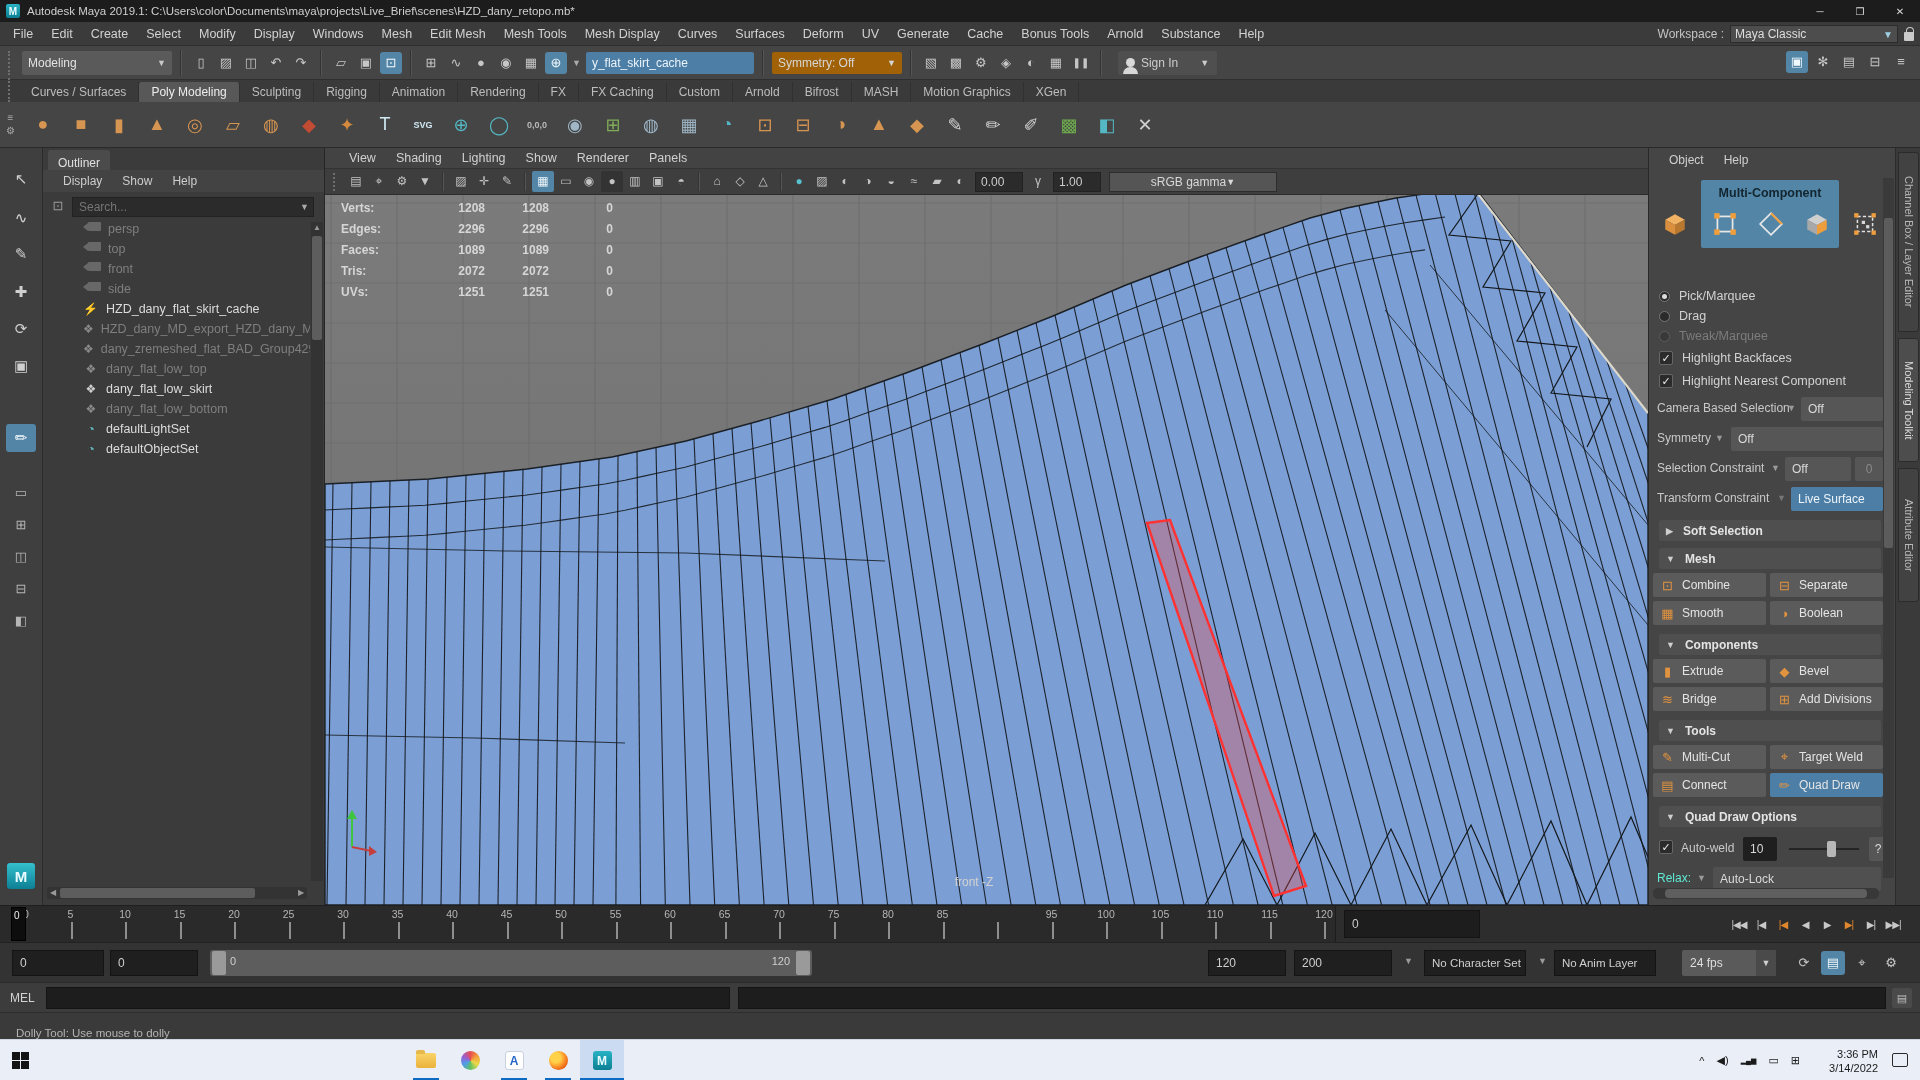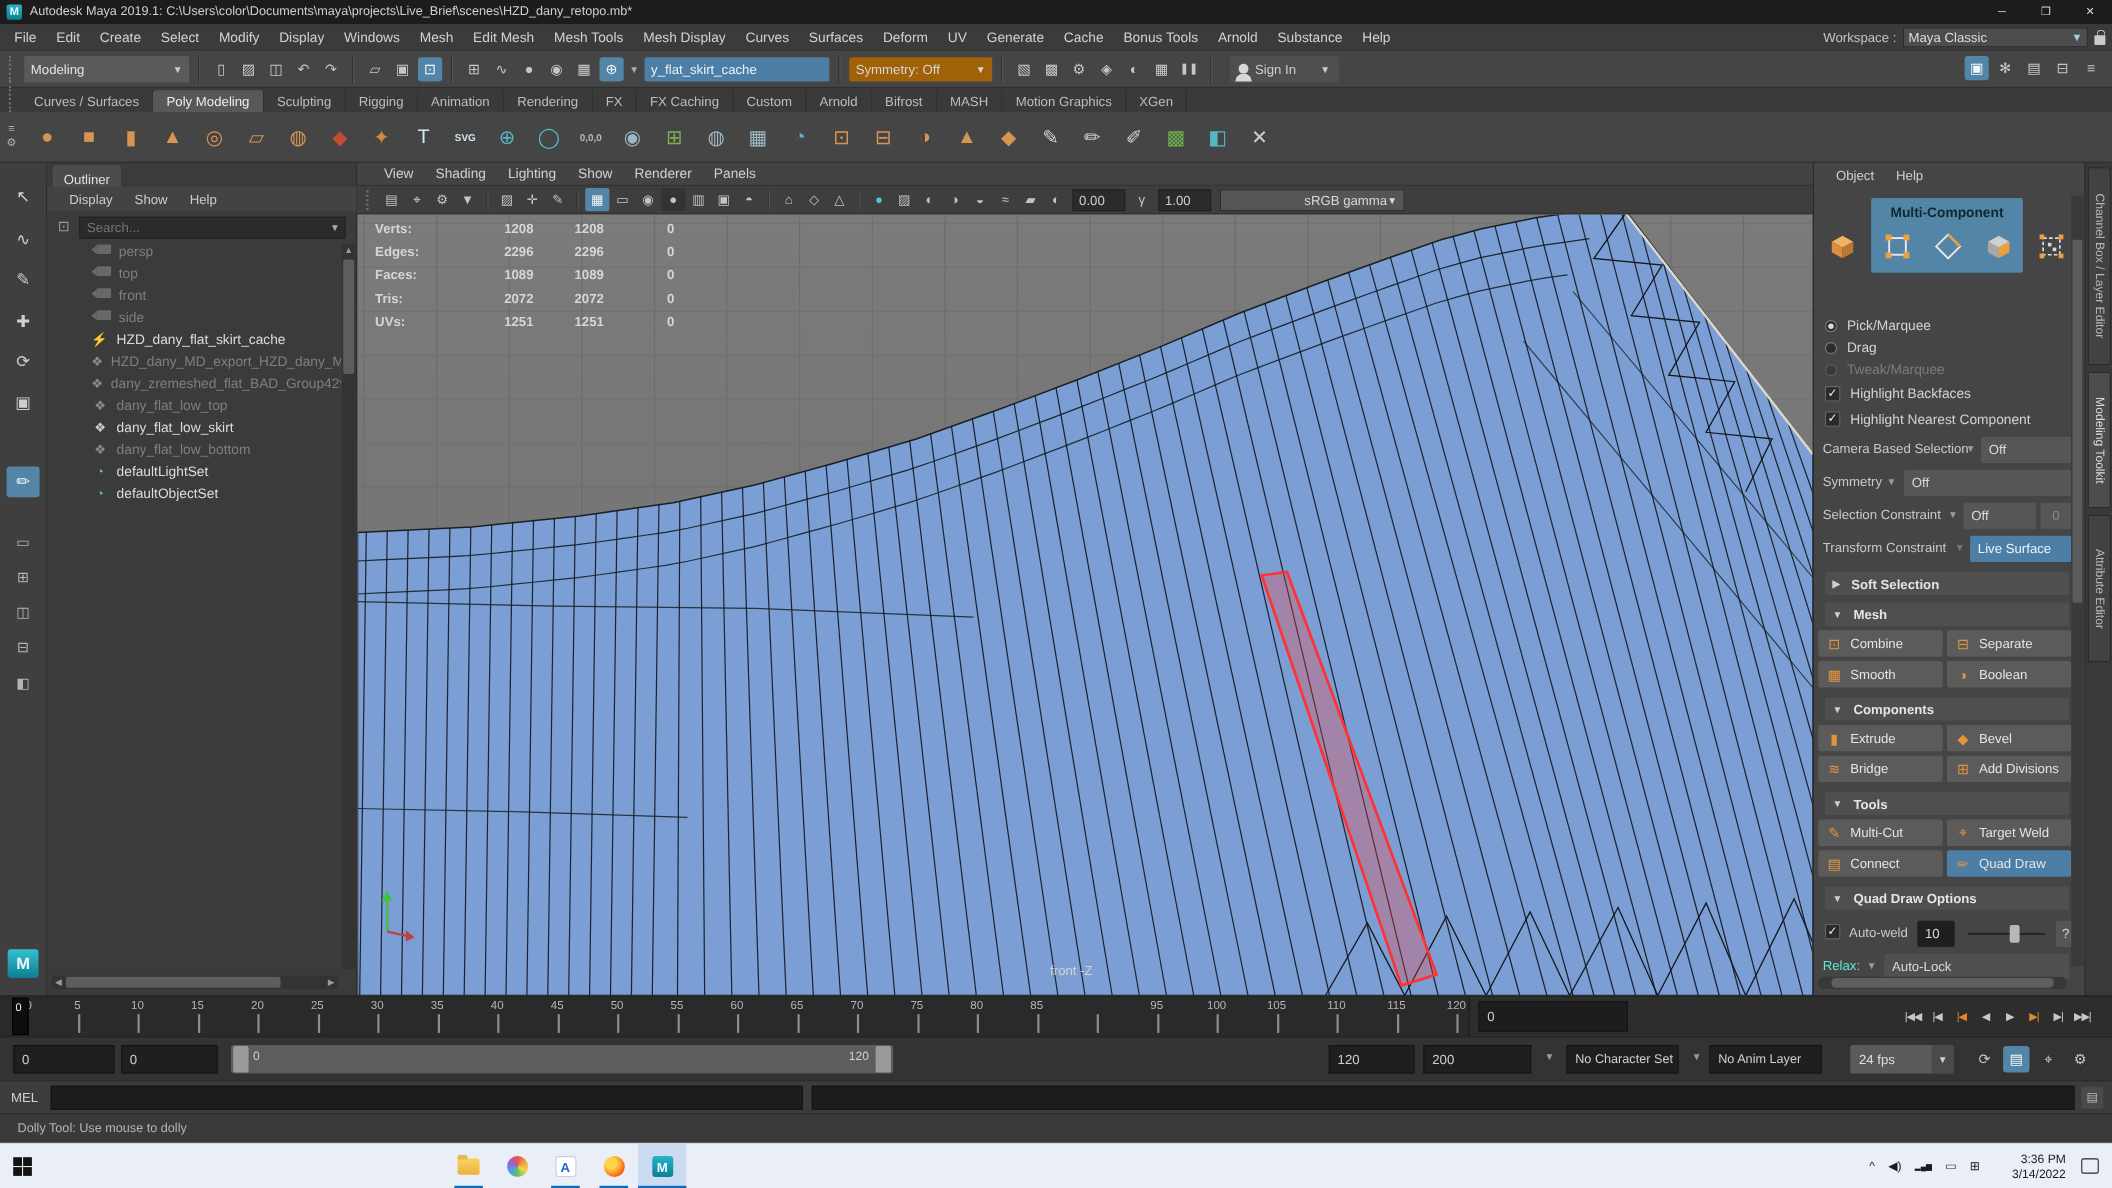--- a/index.html
+++ b/index.html
@@ -74,21 +74,21 @@
   
   #viewport{position:absolute;left:325px;top:148px;width:1323px;height:757px;background:#4a4a4a}
   #vmenu{position:absolute;left:0;top:0;width:100%;height:20px;background:#434343;display:flex;align-items:center;padding-left:14px}
   #vmenu span{padding:0 10px;color:#d0d0d0;font-size:12.5px}
   #vtool{position:absolute;left:0;top:20px;width:100%;height:27px;background:#3e3e3e;border-top:1px solid #333;border-bottom:1px solid #2c2c2c;display:flex;align-items:center;padding-left:4px;gap:1px}
   .vticon{width:22px;height:21px;line-height:21px;text-align:center;color:#c3c3c3;font-size:12px;border-radius:2px}
   .vticon.active{background:#5285a6;color:#eef6fa}
   .vticon.darkbg{background:#333}
   .vticon.teal{color:#58c0ce}
   .vfield{width:48px;height:20px;background:#2b2b2b;border:1px solid #222;color:#ccc;display:flex;align-items:center;padding:0 5px;margin:0 3px}
-  .vselect{width:168px;height:20px;background:#555;border:1px solid #2d2d2d;display:flex;align-items:center;justify-content:flex-end;padding:0 6px;color:#d8d8d8;margin-left:4px}
+  .vselect{width:168px;height:20px;background:#555;border:1px solid #2d2d2d;display:flex;align-items:center;justify-content:center;padding:0 6px;color:#d8d8d8;margin-left:4px}
   #vcontent{position:absolute;left:0;top:47px;width:1323px;height:710px;background:linear-gradient(#7b7b7b,#6e6e6e);overflow:hidden}
   #meshsvg{position:absolute;left:0;top:0}
   .hud{position:absolute;left:16px;top:2px}
   .hudrow{display:grid;grid-template-columns:86px 58px 64px 64px;height:21px;align-items:center;font-weight:bold;color:#d6d6d6;font-size:12px}
   .hudrow span:nth-child(n+2){text-align:right}
   #vlabel{position:absolute;left:584px;bottom:16px;width:130px;text-align:center;color:#d2d2d2;font-size:12px}
   
   #toolkit{position:absolute;left:1648px;top:148px;width:247px;height:757px;background:#454545;border-left:1px solid #292929}
   .tk-menus{position:absolute;left:0;top:0;width:100%;height:24px;display:flex;align-items:center;padding-left:10px}
   .tk-menus span{padding:0 10px;color:#d0d0d0}
@@ -142,21 +142,21 @@
   #rr-fps{position:absolute;left:1682px;top:7px;width:94px;height:26px;background:#5a5a5a;border-radius:2px;color:#dfdfdf;display:flex;align-items:center;justify-content:space-between;padding:0 0 0 8px}
   #rr-fps .dd{width:20px;height:26px;background:#4a4a4a;border-radius:0 2px 2px 0;display:flex;align-items:center;justify-content:center;font-size:9px;color:#cfcfcf}
   #rr-icons{position:absolute;left:1792px;top:8px;display:flex;gap:5px}
   .rricn{width:24px;height:24px;line-height:24px;text-align:center;color:#c6c6c6;font-size:13px;border-radius:3px}
   .rricn.active{background:#5285a6;color:#eef6fa}
   
   #melrow{position:absolute;left:0;top:982px;width:1920px;height:30px;background:#3c3c3c;border-top:1px solid #2a2a2a}
   #mel-label{position:absolute;left:10px;top:8px;color:#d2d2d2;font-size:12px}
   .melfield{position:absolute;top:4px;height:22px;background:#1d1d1d;border:1px solid #141414}
   #mel-icon{position:absolute;left:1892px;top:5px;width:20px;height:20px;background:#4a4a4a;border-radius:2px;color:#bbb;text-align:center;line-height:20px;font-size:11px}
-  #helprow{position:absolute;left:0;top:1012px;width:1920px;height:27px;background:#3a3a3a;border-top:1px solid #2c2c2c;display:flex;align-items:center;padding-left:16px;color:#b4b4b4;font-size:11.5px}
+  #helprow{position:absolute;left:0;top:1012px;width:1920px;height:27px;background:#3a3a3a;border-top:1px solid #2c2c2c;display:flex;align-items:flex-end;padding-left:16px;color:#b4b4b4;font-size:11.5px}
   
   #taskbar{position:absolute;left:0;top:1039px;width:1920px;height:41px;background:#e9eef7;border-top:1px solid #cfd6e2}
   #startbtn{position:absolute;left:12px;top:12px;display:grid;grid-template-columns:8px 8px;grid-template-rows:8px 8px;gap:1px}
   #startbtn i{background:#141414}
   #tb-search{position:absolute;left:44px;top:0;width:348px;height:41px;background:#fff;border:1px solid #8a8a8a;display:flex;align-items:center;gap:9px;padding-left:12px}
   .mag{width:11px;height:11px;border:1.7px solid #444;border-radius:50%;position:relative}
   .mag::after{content:"";position:absolute;left:9px;top:9px;width:6px;height:1.7px;background:#444;transform:rotate(45deg)}
   #tb-search input{border:none;outline:none;font-size:13px;color:#555;width:250px;background:transparent;font-family:"Liberation Sans",sans-serif}
   #tb-apps{position:absolute;left:404px;top:0;height:41px;display:flex}
   .app{width:44px;height:41px;display:flex;align-items:center;justify-content:center;position:relative}

